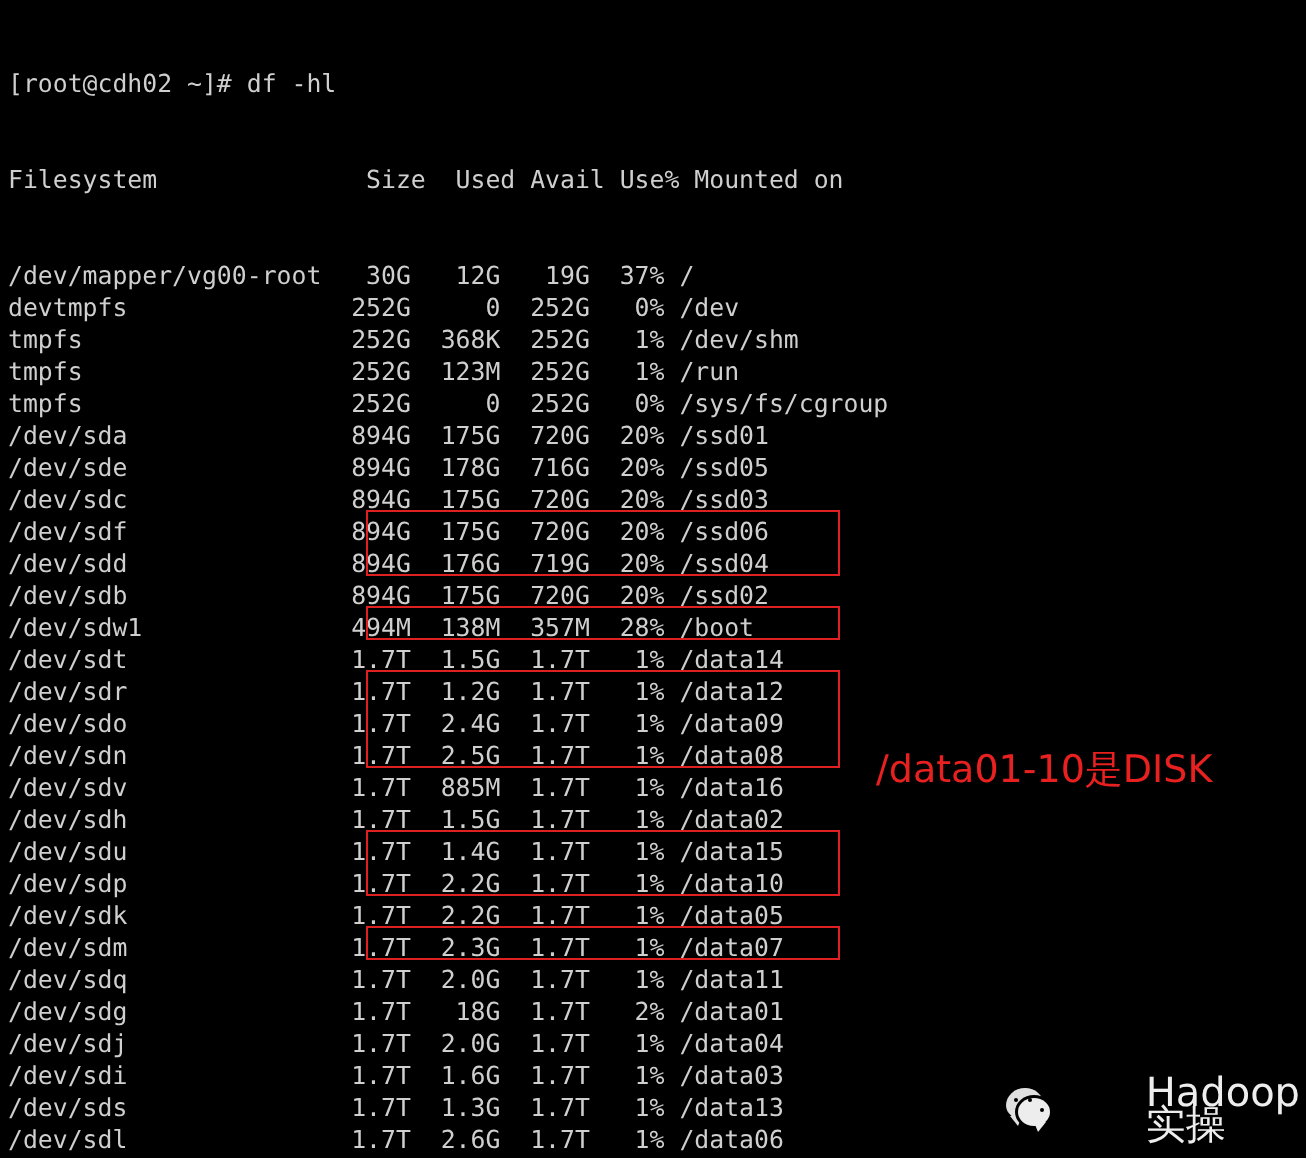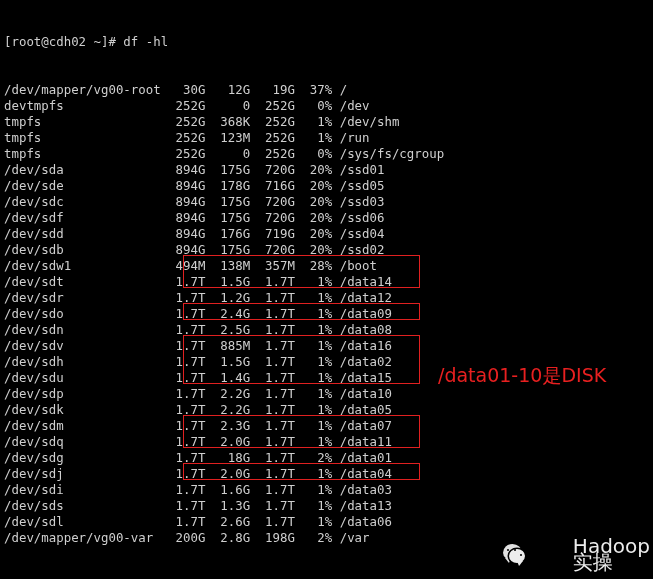--- a/index.html
+++ b/index.html
@@ -119,33 +119,34 @@
   .wechat-icon .d3 { left: 17px; top: 12px; background:#000; }
   .wechat-icon .d4 { left: 23px; top: 12px; background:#000; }
 </style>
 </head>
 <body>
 
 <div id="terminal">
 
   <div class="term-inner">
     <div class="line prompt-line">[root@cdh02 ~]# df -hl</div>
+    <div class="line">Filesystem              Size  Used Avail Use% Mounted on</div>
     <div id="rows"><div class="line">/dev/mapper/vg00-root   30G   12G   19G  37% /</div><div class="line">devtmpfs               252G     0  252G   0% /dev</div><div class="line">tmpfs                  252G  368K  252G   1% /dev/shm</div><div class="line">tmpfs                  252G  123M  252G   1% /run</div><div class="line">tmpfs                  252G     0  252G   0% /sys/fs/cgroup</div><div class="line">/dev/sda               894G  175G  720G  20% /ssd01</div><div class="line">/dev/sde               894G  178G  716G  20% /ssd05</div><div class="line">/dev/sdc               894G  175G  720G  20% /ssd03</div><div class="line">/dev/sdf               894G  175G  720G  20% /ssd06</div><div class="line">/dev/sdd               894G  176G  719G  20% /ssd04</div><div class="line">/dev/sdb               894G  175G  720G  20% /ssd02</div><div class="line">/dev/sdw1              494M  138M  357M  28% /boot</div><div class="line">/dev/sdt               1.7T  1.5G  1.7T   1% /data14</div><div class="line">/dev/sdr               1.7T  1.2G  1.7T   1% /data12</div><div class="line">/dev/sdo               1.7T  2.4G  1.7T   1% /data09</div><div class="line">/dev/sdn               1.7T  2.5G  1.7T   1% /data08</div><div class="line">/dev/sdv               1.7T  885M  1.7T   1% /data16</div><div class="line">/dev/sdh               1.7T  1.5G  1.7T   1% /data02</div><div class="line">/dev/sdu               1.7T  1.4G  1.7T   1% /data15</div><div class="line">/dev/sdp               1.7T  2.2G  1.7T   1% /data10</div><div class="line">/dev/sdk               1.7T  2.2G  1.7T   1% /data05</div><div class="line">/dev/sdm               1.7T  2.3G  1.7T   1% /data07</div><div class="line">/dev/sdq               1.7T  2.0G  1.7T   1% /data11</div><div class="line">/dev/sdg               1.7T   18G  1.7T   2% /data01</div><div class="line">/dev/sdj               1.7T  2.0G  1.7T   1% /data04</div><div class="line">/dev/sdi               1.7T  1.6G  1.7T   1% /data03</div><div class="line">/dev/sds               1.7T  1.3G  1.7T   1% /data13</div><div class="line">/dev/sdl               1.7T  2.6G  1.7T   1% /data06</div><div class="line">/dev/mapper/vg00-var   200G  2.8G  198G   2% /var</div></div>
     
   </div>
 
   <div id="boxes">
       <div class="hl-box" style="left: 183px; top: 255px; width: 237px; height: 33px;"></div>
       <div class="hl-box" style="left: 183px; top: 303px; width: 237px; height: 17px;"></div>
       <div class="hl-box" style="left: 183px; top: 335px; width: 237px; height: 49px;"></div>
       <div class="hl-box" style="left: 183px; top: 415px; width: 237px; height: 33px;"></div>
       <div class="hl-box" style="left: 183px; top: 463px; width: 237px; height: 17px;"></div>
     </div>
 
-  <div class="annot" style="left:438px; top:313px;">
+  <div class="annot" style="left:438px; top:323px;">
     <div>/data01-10是DISK</div>
   </div>
 
   <div class="watermark" style="left:503px; top:538px;gap:48px;">
     <span class="wechat-icon">
       <span class="bubble-back"></span>
       <span class="bubble-front"></span>
       <span class="dot d1"></span>
       <span class="dot d2"></span>
       <span class="dot d3"></span>

